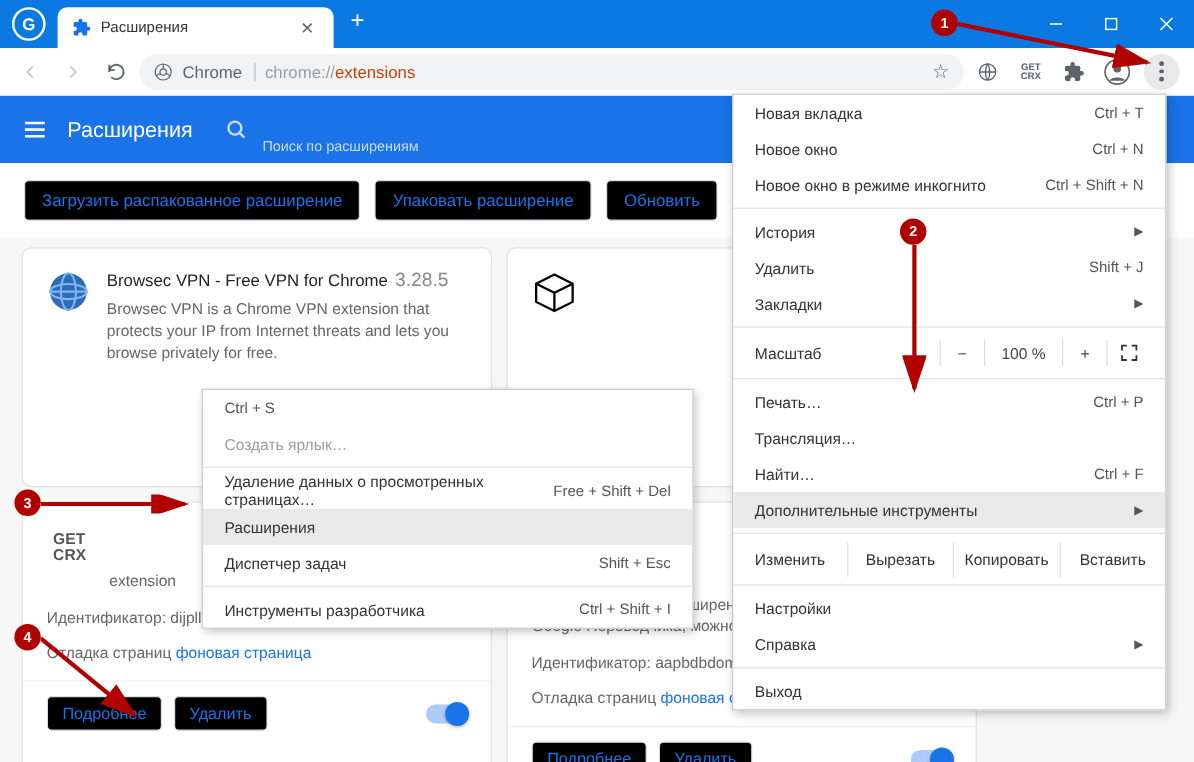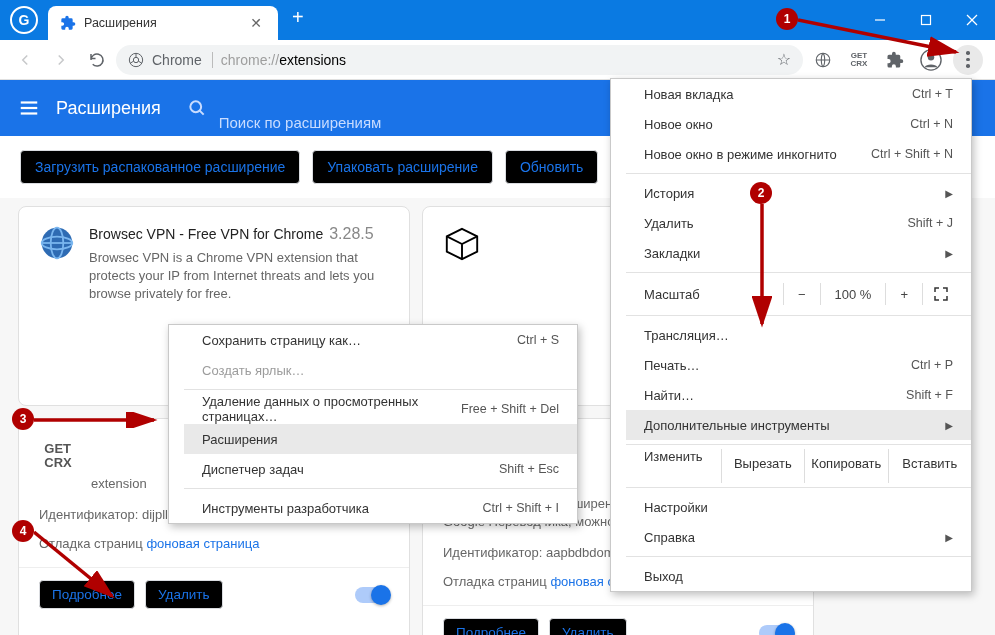--- a/index.html
+++ b/index.html
@@ -17,67 +17,67 @@
   .win-btn svg { width:12px; height:12px;}
   
   .addr-row { height:40px; display:flex; align-items:center; padding:0 8px; border-bottom:1px solid #e0e0e0; gap:2px; background:#fff;}
   .nav-btn { width:34px; height:32px; display:flex; align-items:center; justify-content:center; cursor:pointer; border-radius:50%;}
   .nav-btn.disabled { opacity:.35;}
   .nav-btn svg { width:18px; height:18px; stroke:#5f6368;}
   .omnibox { flex:1; height:30px; background:#f1f3f4; border-radius:15px; display:flex; align-items:center; padding:0 12px; gap:8px; color:#5f6368;}
   .omnibox .chrome-ic { width:16px; height:16px;}
   .omni-label { font-size:14px; color:#5f6368; border-right:1px solid #bbb; padding-right:10px;}
   .omni-url { font-size:14px; color:#9e9e9e;}
-  .omni-url b { color:#000000; font-weight: normal;}
+  .omni-url b { color:#c2410c; font-weight: normal;}
   .ext-icons { display:flex; align-items:center; gap:8px; padding:0 4px;}
   .ext-ic { width:28px; height:28px; display:flex; align-items:center; justify-content:center; color:#5f6368; cursor:pointer;}
   .crx-txt { font-size:8px; font-weight:700; line-height:8px; text-align:center; color:#5f6368;}
   .menu-dots { width:30px; height:30px; display:flex; flex-direction:column; align-items:center; justify-content:center; gap:3px; cursor:pointer; border-radius:50%; background:#e9e9e9;}
   .menu-dots span { width:3.5px; height:3.5px; background:#5f6368; border-radius:50%;}
   
   .ext-toolbar { height:56px; background:#1a73e8; display:flex; align-items:center; padding:0 18px; color:#fff; gap:16px;}
   .burger { width:22px; height:22px; cursor:pointer;}
   .ext-title { font-size:18px; font-weight:500;}
   .searcharea { display:flex; align-items:center; gap:12px; margin-left:10px;}
   .search-ic { width:20px; height:20px; color:#c8dcff;}
-  .search-txt { font-size:15px; color:#c8dcff;margin-top:28px;}
+  .search-txt { font-size:12px; color:#c8dcff;margin-top:28px;}
   
   .actions-row { padding:14px 20px; display:flex; gap:12px; background:#fff;}
   .outline-btn { border:1px solid #dadce0; background:#000000; color:#1a73e8; padding:8px 14px; border-radius:4px; font-size:14px; cursor:pointer;}
   
   .cards-bg { background:#f7f7f7; padding: 8px 18px; height: 440px; position: relative;}
   .cards-grid { display:flex; gap:12px; flex-wrap:wrap;}
   .card { background:#fff; border:1px solid #e0e0e0; border-radius:8px; width:392px; padding:18px 20px; display:flex; flex-direction:column; position:relative;}
   .card-head { display:flex; gap:14px;}
   .card-ic { width:38px; height:38px; flex-shrink:0;}
   .card-title { font-size:14px; color:#222;}
   .card-ver { color:#888; margin-left:6px;}
   .card-desc { font-size:13px; color:#666; margin-top:6px; line-height:1.4;}
   .card-id { font-size:13px; color:#666; margin-top:14px;}
   .card-link { color:#1a73e8; text-decoration:none;}
   .card-actions { display:flex; align-items:center; gap:10px; margin-top:16px; margin-left:-20px; margin-right:-20px; padding:12px 20px 0 20px; border-top: 1px solid #eee;}
   .card-actions .outline-btn { padding:6px 12px; font-size:13.5px;}
   .toggle { margin-left:auto; width:34px; height:16px; background:#aecbfa; border-radius:8px; position:relative;}
   .toggle::after { content:""; position:absolute; right:-2px; top:-2px; width:20px; height:20px; background:#1a73e8; border-radius:50%; box-shadow:0 1px 3px rgba(0,0,0,.3);}
   
-  .menu { position:absolute; background:#fff; border:1px solid #c9c9c9; box-shadow:2px 3px 8px rgba(0,0,0,.25); font-size:13px; color:#333; z-index:50;padding-left:15px;}
+  .menu { position:absolute; background:#fff; border:1px solid #c9c9c9; box-shadow:2px 3px 8px rgba(0,0,0,.25); font-size:13px; color:#333; z-index:50;}
   .menu-item { display:flex; align-items:center; padding: 6px 18px; height:30px; cursor:pointer;}
   .menu-item.hl { background:#e9e9e9;}
   .menu-item .lbl { flex:1;}
   .menu-item .shortcut { color:#555; font-size:12.5px;}
   .menu-item .chev { color:#555; font-size:10px;}
   .menu-sep { height:1px; background:#e2e2e2; margin:4px 0;}
   .menu1 { left:610px; top:78px; width:362px;}
   .zoom-row { display:flex; align-items:center; padding:4px 12px; height:34px;}
   .zoom-row .lbl { flex:1; padding-left: 6px;}
   .zoom-ctrl { display:flex; align-items:center; gap:0;}
   .zoom-ctrl span { padding: 0 14px; color:#444;}
   .zoom-ctrl .sep { border-left:1px solid #ddd; height:22px; padding:0;}
   .full-ic { width:16px; height:16px; margin:0 10px;}
-  .edit-row { display:flex; height:34px;}
+  .edit-row { display:flex; align-items:center; height:34px;}
   .edit-row .lbl { padding:0 18px; flex: 0 0 90px;}
   .edit-row .cells { display:flex; flex:1;}
   .edit-row .cell { flex:1; text-align:center; border-left:1px solid #ddd; padding:7px 0; cursor:pointer;}
   .menu2 { left:168px; top:324px; width:410px;}
   .menu2 .menu-item.dim { color:#9c9c9c;}
   
   .badge { position:absolute; width:22px; height:22px; background:#b00000; color:#fff; border-radius:50%; display:flex; align-items:center; justify-content:center; font-size:12px; font-weight:700; z-index:90;}
   .arrow { position:absolute; z-index:80; pointer-events:none;}
   .cube-svg path { stroke:#000; stroke-width:2; fill:none;}
   .globe { width:36px; height:36px;}
@@ -289,29 +289,29 @@
       <span class="sep"></span>
         <span>+</span>
       <span class="sep"></span>
       <svg class="full-ic" viewBox="0 0 16 16" fill="none" stroke="#333" stroke-width="1.5">
           <path d="M2 6V2h4M14 6V2h-4M2 10v4h4M14 10v4h-4"></path>
         </svg>
     </div>
   </div>
   <div class="menu-sep"></div>
   <div class="menu-item">
-      <span class="lbl">Трансляция…</span>
-    </div>
-  <div class="menu-item">
       <span class="lbl">Печать…</span>
       <span class="shortcut">Ctrl + P</span>
     </div>
   <div class="menu-item">
+      <span class="lbl">Трансляция…</span>
+    </div>
+  <div class="menu-item">
       <span class="lbl">Найти…</span>
-      <span class="shortcut">Shift + F</span>
+      <span class="shortcut">Ctrl + F</span>
     </div>
   <div class="menu-item hl">
       <span class="lbl">Дополнительные инструменты</span>
       <span class="chev">▶</span>
     </div>
   <div class="menu-sep"></div>
   <div class="edit-row">
     <span class="lbl">Изменить</span>
     <div class="cells">
       <span class="cell">Вырезать</span>
@@ -328,21 +328,20 @@
       <span class="chev">▶</span>
     </div>
   <div class="menu-sep"></div>
   <div class="menu-item">
       <span class="lbl">Выход</span>
     </div>
 </div>
 
 <div class="menu menu2">
   <div class="menu-item">
-      <span class="lbl">Сохранить страницу как…</span>
       <span class="shortcut">Ctrl + S</span>
     </div>
   <div class="menu-item dim">
       <span class="lbl">Создать ярлык…</span>
     </div>
   <div class="menu-sep"></div>
   <div class="menu-item">
       <span class="lbl">Удаление данных о просмотренных страницах…</span>
       <span class="shortcut">Free + Shift + Del</span>
     </div>

